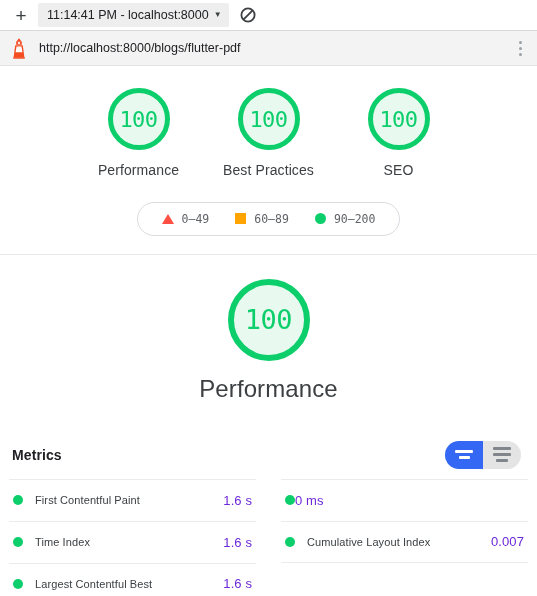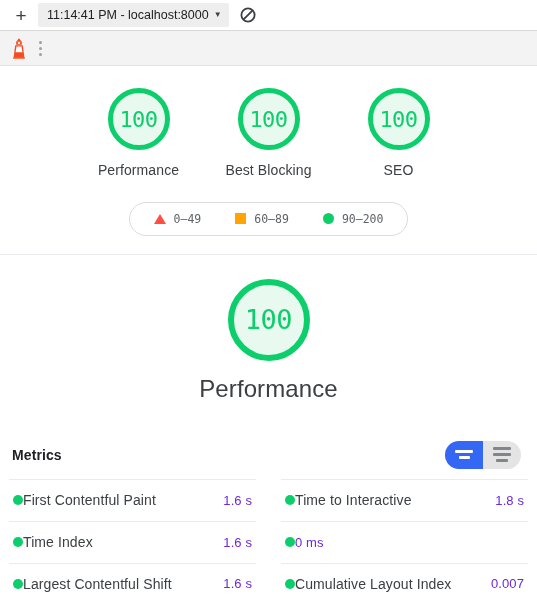--- a/index.html
+++ b/index.html
@@ -138,21 +138,21 @@
   }
 
   .legend-wrap {
     display: flex;
     justify-content: center;
     margin-top: 22px;
   }
   .legend {
     display: flex;
     align-items: center;
-    gap: 34px;
+    gap: 26px;
     border: 1px solid #dadce0;
     border-radius: 22px;
     padding: 9px 24px;
     background: #fff;
     text-align: center;
   }
   .legend-item { display: flex; align-items: center; gap: 8px; }
   .legend-text {
     font-family: "DejaVu Sans Mono", "Liberation Mono", monospace;
     font-size: 11.5px;
@@ -237,21 +237,22 @@
     padding: 0 4px;
     cursor: pointer;
   }
   .metric-dot {
     width: 10px; height: 10px;
     border-radius: 50%;
     background: #0cce6b;
     flex: none;
   }
   .metric-name {
-    font-size: 14px;
+    margin-left: 12px;
+    font-size: 11px;
     color: #3c4043;
     flex: 1;
     letter-spacing: 0.1px;
   }
   .metric-value {
     font-size: 13px;
     color: #6d28d9;
     letter-spacing: 0.1px;
   }
   .metric-col .metric-row:last-child { border-bottom: 1px solid #ebebeb; }
@@ -277,20 +278,21 @@
   <span class="lighthouse-icon">
     <svg width="20" height="22" viewBox="0 0 20 22" aria-hidden="true">
       <path d="M10 1.2 L12.6 4.4 L7.4 4.4 Z" fill="#f44b21"></path>
       <rect x="7.2" y="4.4" width="5.6" height="3.4" fill="#f44b21"></rect>
       <circle cx="10" cy="6.1" r="1.15" fill="#ffffff"></circle>
       <path d="M6.2 8.2 H13.8 L15.4 20.6 H4.6 Z" fill="#f44b21"></path>
       <path d="M7.5 9.6 H12.5 L13.4 15.2 H6.6 Z" fill="#ffffff"></path>
       <rect x="4.2" y="20.2" width="11.6" height="1.5" fill="#f44b21"></rect>
     </svg>
   </span>
+  <span class="url-text">http://localhost:8000/blogs/flutter-pdf</span>
   <span class="kebab">
     <i></i>
       <i></i>
       <i></i>
   </span>
 </div>
 
 <div class="report">
 
   <div class="summary">
@@ -301,21 +303,21 @@
           <span class="gauge-score">100</span>
         </div>
         <div class="gauge-label">Performance</div>
       </div>
 
       <div class="gauge-item">
         <div class="gauge small">
           <span class="gauge-score">100</span>
         </div>
         <div class="gauge-label">Best
-Blocking</div>
+Practices</div>
       </div>
 
       <div class="gauge-item">
         <div class="gauge small">
           <span class="gauge-score">100</span>
         </div>
         <div class="gauge-label">SEO</div>
       </div>
 
     </div>
@@ -370,31 +372,26 @@
         <span class="metric-name">First Contentful Paint</span>
         <span class="metric-value">1.6 s</span>
       </div>
       <div class="metric-row">
         <span class="metric-dot"></span>
         <span class="metric-name">Time Index</span>
         <span class="metric-value">1.6 s</span>
       </div>
       <div class="metric-row">
         <span class="metric-dot"></span>
-        <span class="metric-name">Largest Contentful Shift</span>
+        <span class="metric-name">Largest Contentful Best</span>
         <span class="metric-value">1.6 s</span>
       </div>
     </div>
 
     <div class="metric-col">
-      <div class="metric-row">
-        <span class="metric-dot"></span>
-        <span class="metric-name">Time to Interactive</span>
-        <span class="metric-value">1.8 s</span>
-      </div>
       <div class="metric-row">
         <span class="metric-dot"></span>
         <span class="metric-value">0 ms</span>
       </div>
       <div class="metric-row">
         <span class="metric-dot"></span>
         <span class="metric-name">Cumulative Layout Index</span>
         <span class="metric-value">0.007</span>
       </div>
     </div>

